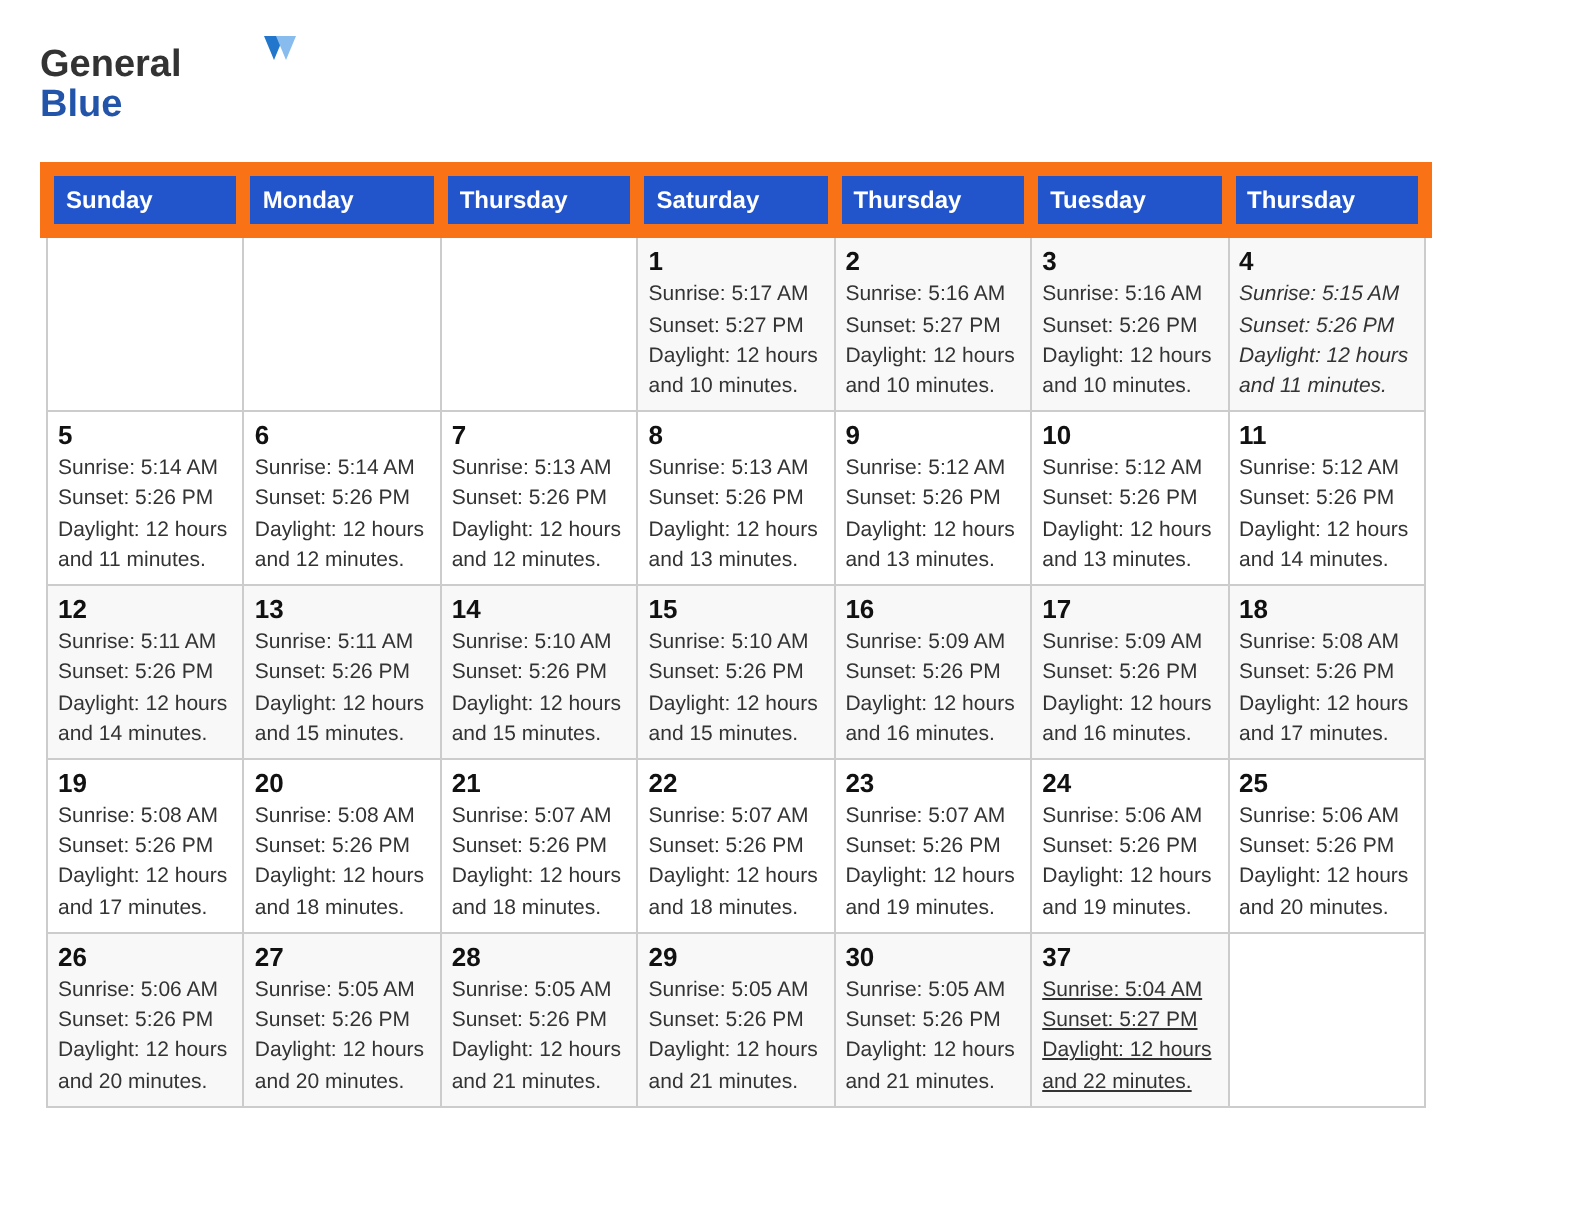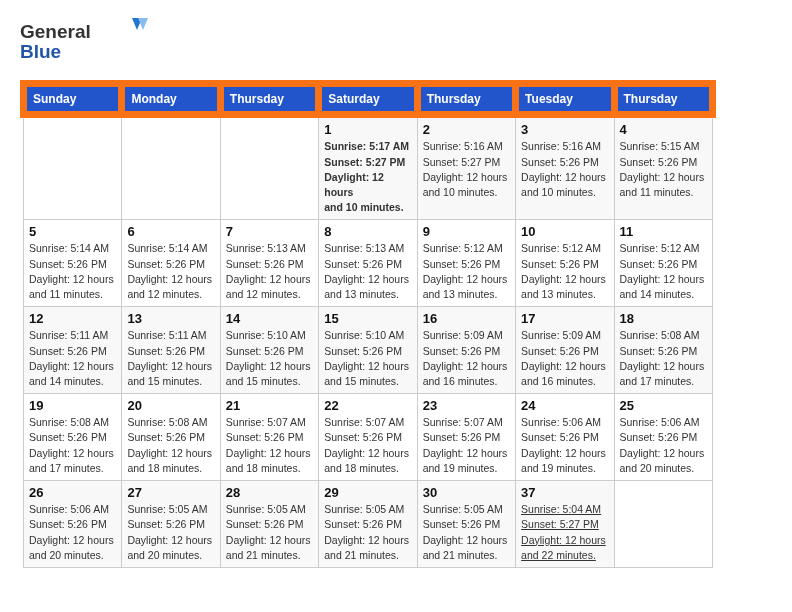--- a/index.html
+++ b/index.html
@@ -113,42 +113,42 @@
           <th>Thursday</th>
         </tr>
     </thead>
     <tbody id="calendar-body">
         <tr>
           <td class="empty-cell"></td>
           <td class="empty-cell"></td>
           <td class="empty-cell"></td>
           <td>
             <span class="day-num">1</span>
-            <div class="day-info" style="white-space: pre-line; font-weight: bold;">Sunrise: 5:17 AM
+            <div class="day-info" style="white-space: pre-line;">Sunrise: 5:17 AM
 Sunset: 5:27 PM
 Daylight: 12 hours
 and 10 minutes.</div>
           </td>
           <td>
             <span class="day-num">2</span>
             <div class="day-info" style="white-space: pre-line;">Sunrise: 5:16 AM
 Sunset: 5:27 PM
 Daylight: 12 hours
 and 10 minutes.</div>
           </td>
           <td>
             <span class="day-num">3</span>
             <div class="day-info" style="white-space: pre-line;">Sunrise: 5:16 AM
 Sunset: 5:26 PM
 Daylight: 12 hours
 and 10 minutes.</div>
           </td>
           <td>
             <span class="day-num">4</span>
-            <div class="day-info" style="white-space: pre-line;">Sunrise: 5:15 AM
+            <div class="day-info" style="white-space: pre-line; font-style: italic;">Sunrise: 5:15 AM
 Sunset: 5:26 PM
 Daylight: 12 hours
 and 11 minutes.</div>
           </td>
         </tr>
         <tr>
           <td>
             <span class="day-num">5</span>
             <div class="day-info" style="white-space: pre-line;">Sunrise: 5:14 AM
 Sunset: 5:26 PM

